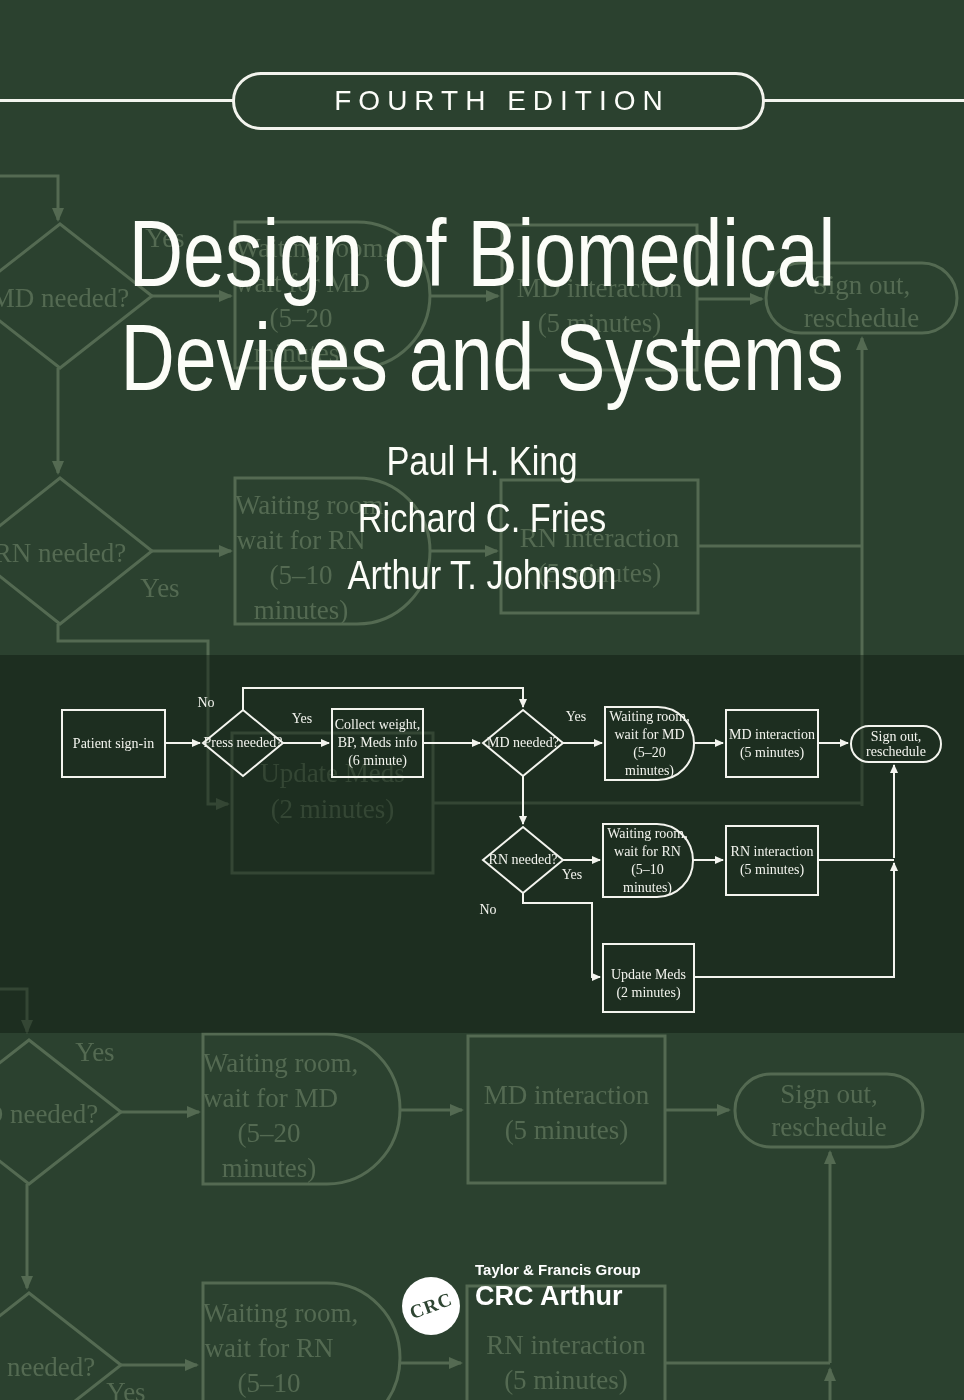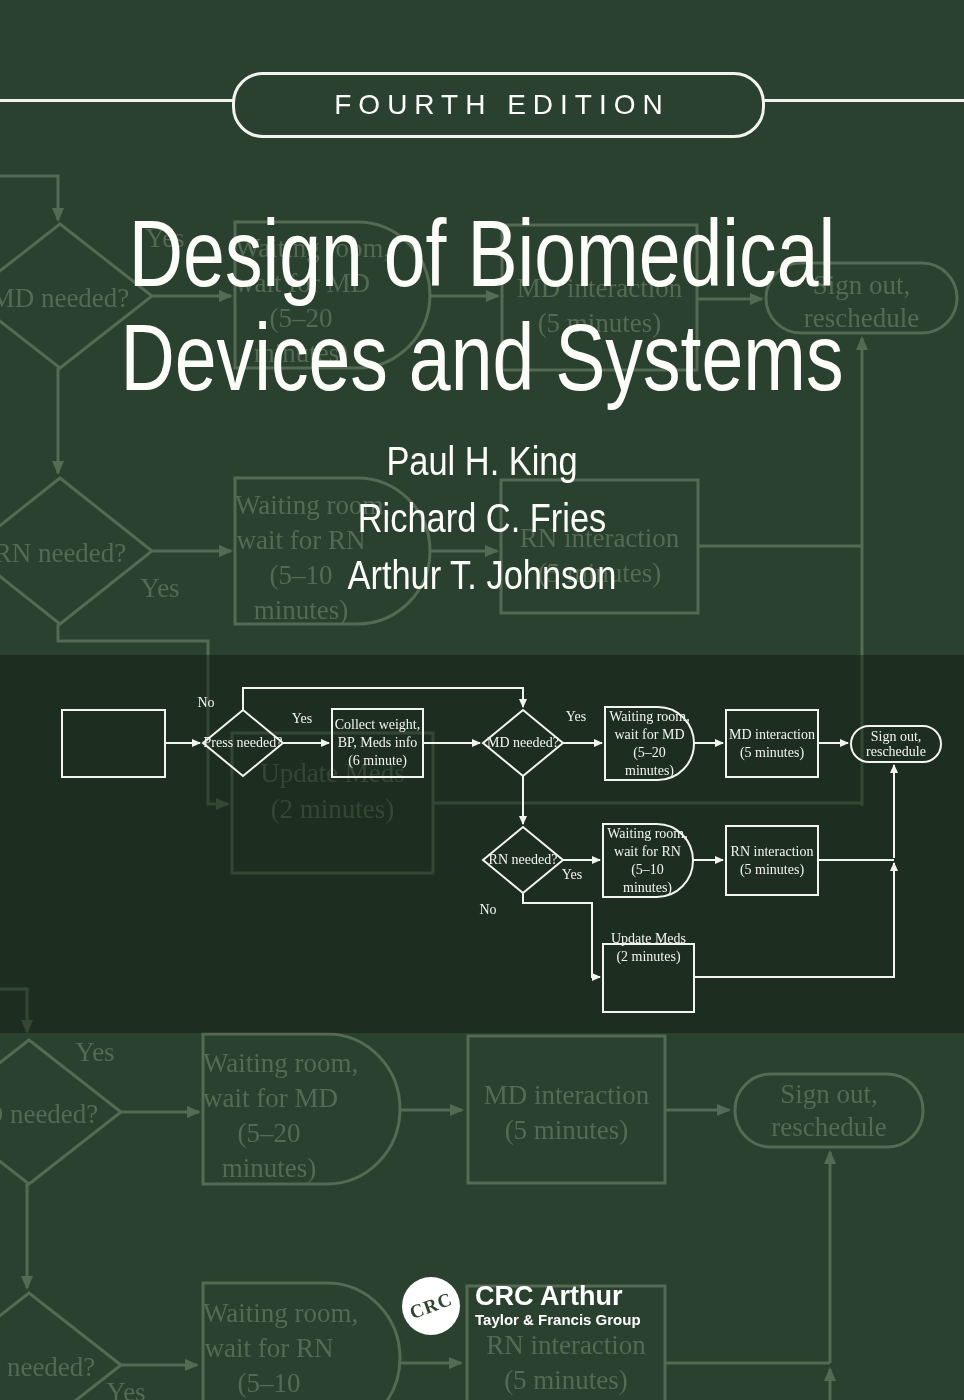--- a/index.html
+++ b/index.html
@@ -20,36 +20,36 @@
            text-align:center;white-space:pre;}
   .lh33{line-height:33px;}
   .lh36{line-height:36px;}
   .band{position:absolute;left:0;top:655px;width:964px;height:378px;background:var(--band-overlay);}
   .fc-text{position:absolute;font:14px/18px "Liberation Serif",serif;color:var(--chart-white);
            text-align:center;white-space:pre;display:flex;align-items:center;justify-content:center;}
   .fc-text.lh15{line-height:15px;}
   .fc-lab{position:absolute;width:36px;font:14px/18px "Liberation Serif",serif;color:var(--chart-white);
           text-align:center;white-space:pre;}
   .pill-line{position:absolute;top:99px;height:3px;background:var(--chart-white);}
-  .edition{position:absolute;left:232px;top:72px;width:533px;height:66px;box-sizing:border-box;
+  .edition{position:absolute;left:232px;top:72px;width:533px;height:58px;box-sizing:border-box;
            border:3px solid var(--chart-white);border-radius:31px;display:flex;align-items:center;
            justify-content:center;font-family:"Liberation Sans",sans-serif;font-size:28px;
            letter-spacing:7px;color:#fcfdf9;padding-left:7px;}
   .title{position:absolute;left:0;top:202px;width:964px;text-align:center;
          font-family:"Liberation Sans",sans-serif;font-size:94px;line-height:104px;
          color:#fcfdf8;transform:scaleX(0.80);}
   .authors{position:absolute;left:0;top:433px;width:964px;text-align:center;
            font-family:"Liberation Sans",sans-serif;font-size:40px;line-height:57px;
            color:#fcfdf8;transform:scaleX(0.86);}
   .crc-circle{position:absolute;left:402px;top:1277px;width:58px;height:58px;border-radius:50%;
               background:#ffffff;display:flex;align-items:center;justify-content:center;}
   .crc-circle span{transform:rotate(-20deg);font:700 19px "Liberation Serif",serif;
                    color:#2e4532;letter-spacing:1px;}
   .crc-name{position:absolute;left:475px;top:1281px;font:700 27px "Liberation Sans",sans-serif;color:#ffffff;}
-  .crc-group{position:absolute;left:475px;top:1311px;font:700 15px "Liberation Sans",sans-serif;color:#ffffff;}
+  .crc-group{position:absolute;left:475px;top:1261px;font:700 15px "Liberation Sans",sans-serif;color:#ffffff;}
 </style>
 </head>
 <body>
 
 <div class="cover">
 
   <svg class="bg-lines" width="964" height="1400">
     <defs>
       <marker id="ahf" markerWidth="14" markerHeight="12" refX="12" refY="6" orient="auto" markerUnits="userSpaceOnUse">
         <path class="ah" d="M0,0 L14,6 L0,12 Z"></path>
@@ -160,41 +160,42 @@
     <path d="M818,743 H848" marker-end="url(#ahw)"></path>
     <path d="M523,776 V824" marker-end="url(#ahw)"></path>
     <path d="M563,860 H600" marker-end="url(#ahw)"></path>
     <path d="M693,860 H723" marker-end="url(#ahw)"></path>
     <path d="M523,893 V903 H592 V977 H600" marker-end="url(#ahw)"></path>
     <path d="M818,860 H894"></path>
     <path d="M694,977 H894 V863" marker-end="url(#ahw)"></path>
     <path d="M894,858 V765" marker-end="url(#ahw)"></path>
   </svg>
 
+  <div class="fc-text" style="left:62px;top:710px;width:103px;height:67px;">Patient sign-in</div>
   <div class="fc-text" style="left:203px;top:710px;width:80px;height:66px;">Press needed?</div>
   <div class="fc-text" style="left:332px;top:709px;width:91px;height:68px;">Collect weight,
 BP, Meds info
 (6 minute)</div>
   <div class="fc-text" style="left:483px;top:710px;width:80px;height:66px;">MD needed?</div>
   <div class="fc-text" style="left:604px;top:707px;width:91px;height:73px;">Waiting room,
 wait for MD
 (5–20
 minutes)</div>
   <div class="fc-text" style="left:726px;top:710px;width:92px;height:67px;">MD interaction
 (5 minutes)</div>
   <div class="fc-text lh15" style="left:851px;top:726px;width:90px;height:36px;">Sign out,
 reschedule</div>
   <div class="fc-text" style="left:483px;top:827px;width:80px;height:66px;">RN needed?</div>
   <div class="fc-text" style="left:602px;top:824px;width:91px;height:73px;">Waiting room,
 wait for RN
 (5–10
 minutes)</div>
   <div class="fc-text" style="left:726px;top:826px;width:92px;height:69px;">RN interaction
 (5 minutes)</div>
-  <div class="fc-text" style="left:603px;top:908px;width:91px;height:80px;">Update Meds
+  <div class="fc-text" style="left:603px;top:944px;width:91px;height:80px;">Update Meds
 (2 minutes)</div>
   <div class="fc-lab" style="left:188px;top:694px;">No</div>
   <div class="fc-lab" style="left:284px;top:710px;">Yes</div>
   <div class="fc-lab" style="left:558px;top:708px;">Yes</div>
   <div class="fc-lab" style="left:554px;top:866px;">Yes</div>
   <div class="fc-lab" style="left:470px;top:901px;">No</div>
 
   <div class="pill-line" style="left:0;width:234px;"></div>
   <div class="pill-line" style="left:763px;width:201px;"></div>
   <div class="edition">FOURTH EDITION</div>

